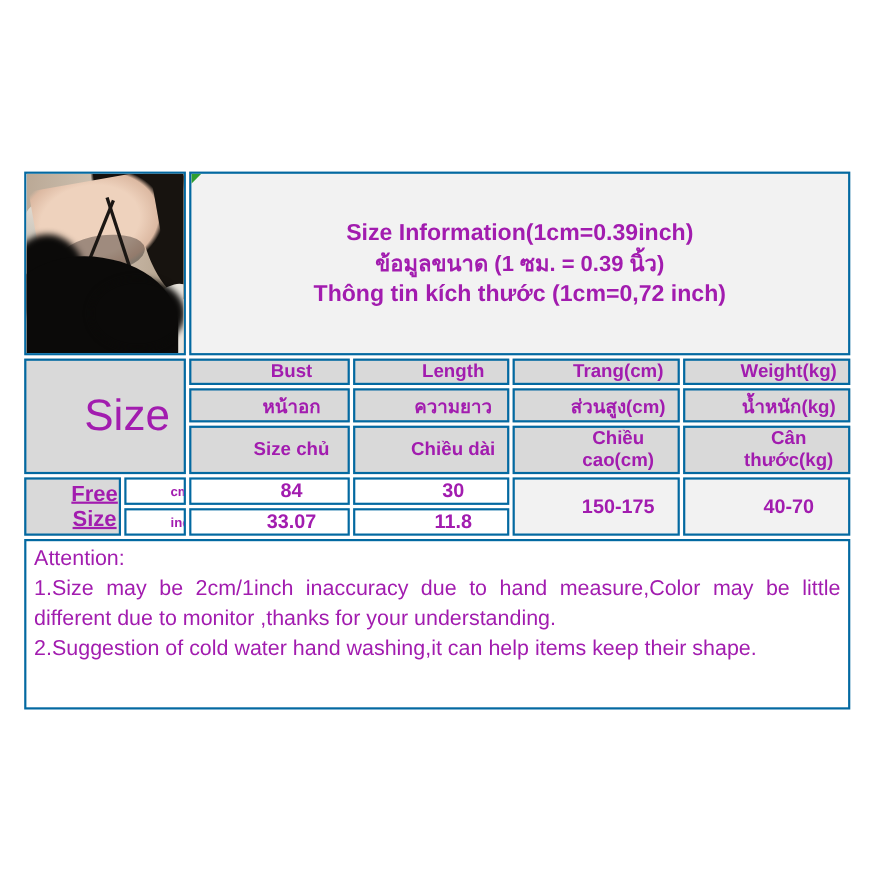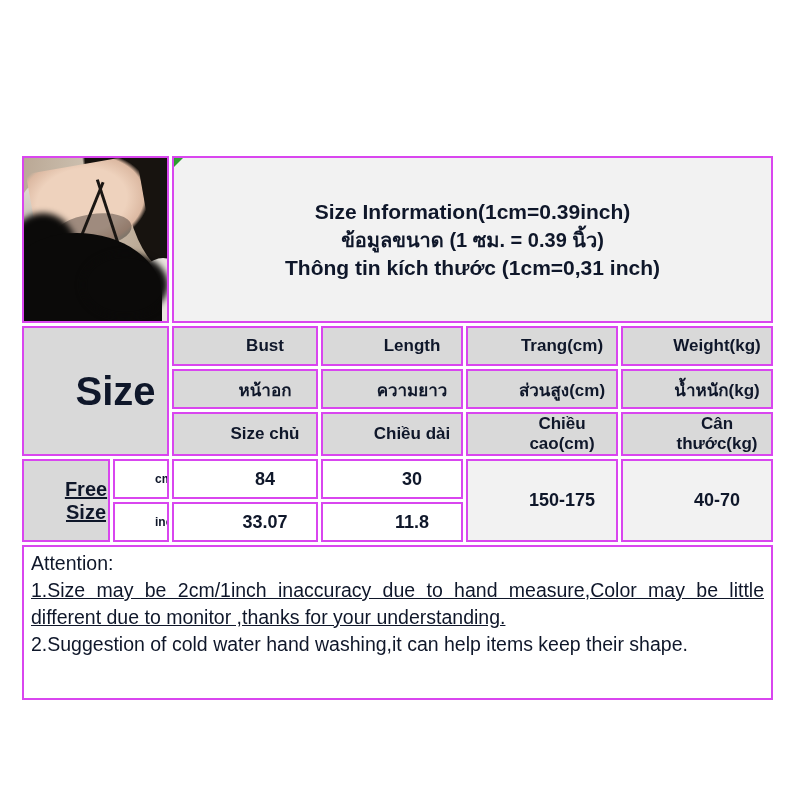--- a/index.html
+++ b/index.html
@@ -1,39 +1,39 @@
 <!DOCTYPE html>
 <html><head>
 <meta charset="utf-8">
 <style>
   html,body{margin:0;padding:0;background:#ffffff;width:800px;height:800px;
     font-family:"Liberation Sans","DejaVu Sans",sans-serif;}
   .sheet{position:absolute;left:19px;top:153px;}
   table{border-collapse:separate;border-spacing:3px;table-layout:fixed;width:757px;}
-  td{border:2px solid #d946ef;box-sizing:border-box;text-align:center;vertical-align:middle;
-     color:#0f172a;padding:0;overflow:hidden;}
+  td{border:2px solid #0369a1;box-sizing:border-box;text-align:center;vertical-align:middle;
+     color:#a21caf;padding:0;overflow:hidden;}
   tr.r-top td{height:167px;}
-  tr.r-h td, tr.r-d td{height:40px;padding-left:40px;}
+  tr.r-h td, tr.r-d td{height:24px;padding-left:40px;}
   tr.r-att td{height:155px;}
   .c-gray{background:#d9d9d9;}
   .c-light{background:#f2f2f2;}
   .c-white{background:#ffffff;}
   .title-cell{position:relative;}
   .title-en,.title-vi{font-size:21px;font-weight:bold;line-height:28px;}
   .title-th{font-size:20px;font-weight:bold;line-height:28px;}
   .corner-tri{position:absolute;top:0;left:0;width:0;height:0;
      border-top:9px solid #2f9e2f;border-right:9px solid transparent;}
-  .size-cell{font-size:40px;font-weight:bold;}
+  .size-cell{font-size:40px;font-weight:normal;}
   .free-size{font-size:20px;font-weight:bold;text-decoration:underline;}
   .head{font-size:17px;font-weight:bold;}
   .unit{font-size:12px;font-weight:bold;}
   .val{font-size:18px;font-weight:bold;}
   .att-cell{text-align:left;vertical-align:top;padding:3px 7px;margin-top:31px;}
   .att-line{font-size:19.5px;line-height:27px;font-weight:400;}
-  .att-just{text-align:justify;text-decoration:underline;}
+  .att-just{text-align:justify;}
   
   .photo{position:relative;width:100%;height:163px;overflow:hidden;
      background:linear-gradient(100deg,#baa895 0%,#cec2b2 40%,#c0af9c 70%,#a9977f 100%);}
   .ph-mirror{position:absolute;left:-8px;top:28px;width:26px;height:72px;
      background:linear-gradient(#e0dad1,#b4ac9e);border-radius:45%;transform:rotate(8deg);}
   .ph-hair{position:absolute;top:-26px;left:52px;width:100px;height:72px;
      background:radial-gradient(ellipse at 50% 35%,#15110e 58%,rgba(21,17,14,0) 62%);}
   .ph-hair2{position:absolute;top:-14px;right:-20px;width:58px;height:130px;
      background:#17130f;border-radius:50%;transform:rotate(-14deg);}
   .ph-skin{position:absolute;top:6px;left:8px;width:112px;height:80px;
@@ -81,21 +81,21 @@
           <div class="ph-chair"></div>
           <div class="ph-feather1"></div>
           <div class="ph-dress"></div>
           <div class="ph-feather2"></div>
         </div>
       </td>
       <td colspan="4" class="c-light title-cell">
         <span class="corner-tri"></span>
         <div class="title-en">Size Information(1cm=0.39inch)</div>
         <div class="title-th">ข้อมูลขนาด (1 ซม. = 0.39 นิ้ว)</div>
-        <div class="title-vi">Thông tin kích thước (1cm=0,31 inch)</div>
+        <div class="title-vi">Thông tin kích thước (1cm=0,72 inch)</div>
       </td>
     </tr>
 
     <tr class="r-h">
       <td colspan="2" rowspan="3" class="c-gray size-cell">Size</td>
       <td class="c-gray head">Bust</td>
       <td class="c-gray head">Length</td>
       <td class="c-gray head">Trang(cm)</td>
       <td class="c-gray head">Weight(kg)</td>
     </tr>

